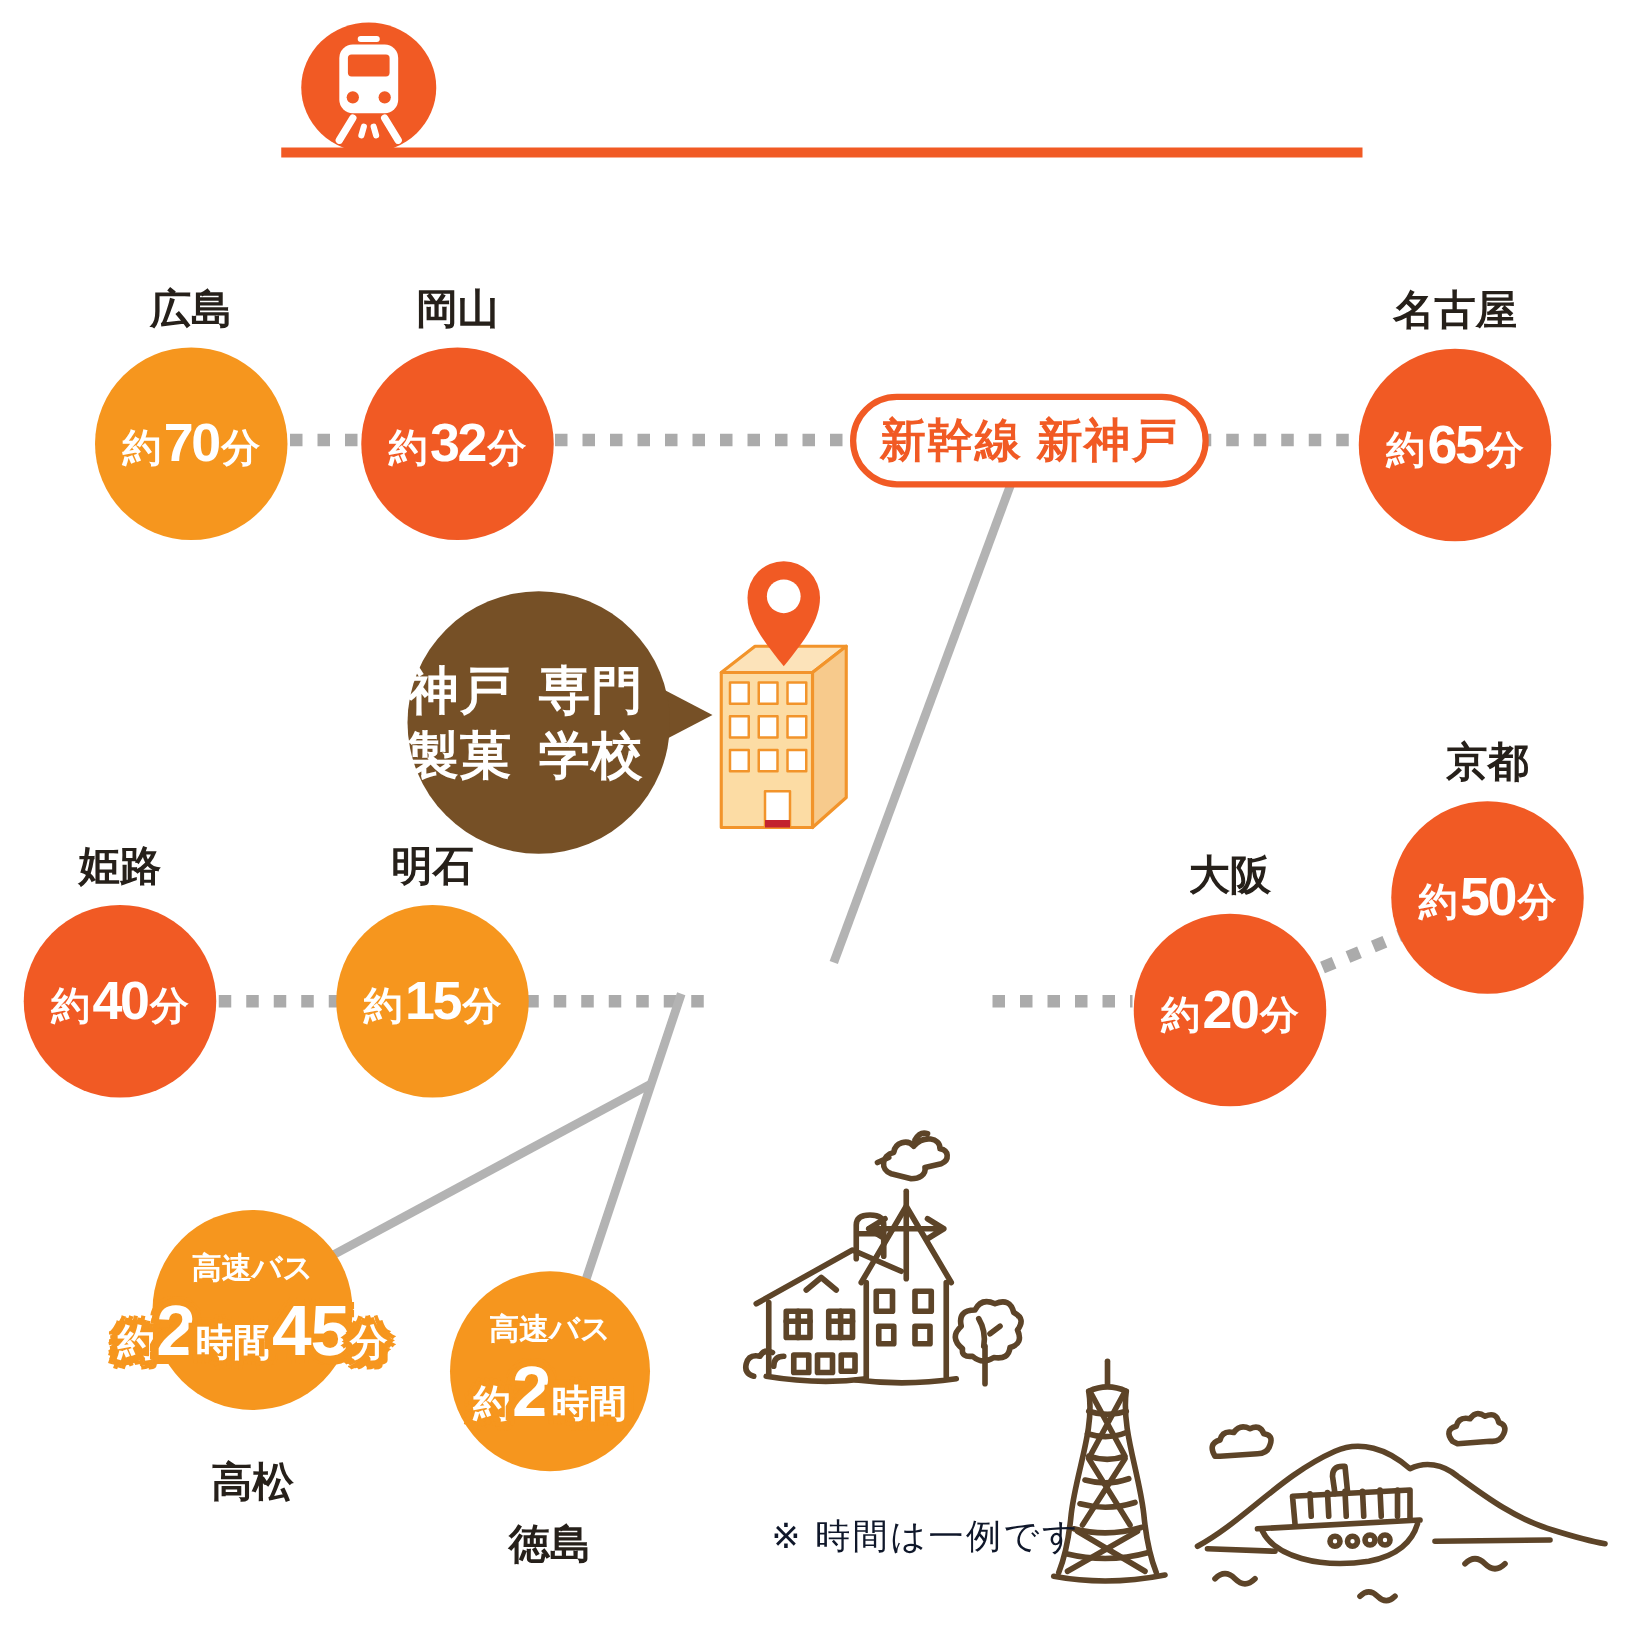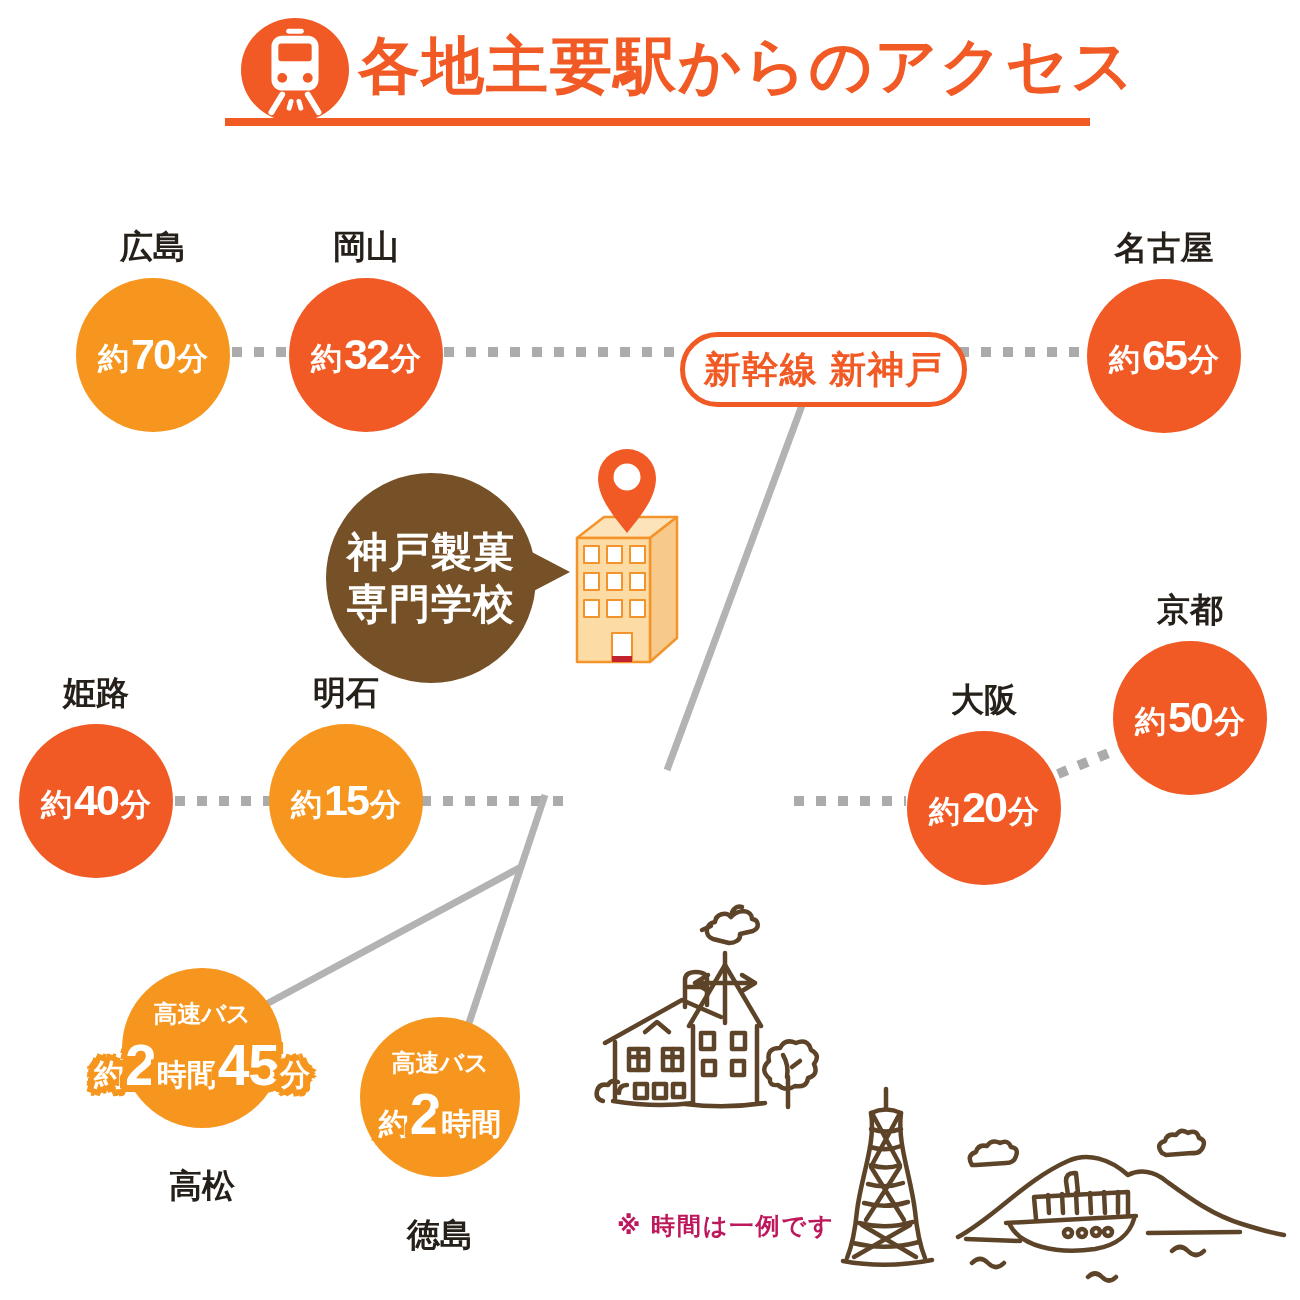--- a/index.html
+++ b/index.html
@@ -42,46 +42,45 @@
   .label-below{top:calc(100% + 8px);}
   
   .pill{
     position:absolute;z-index:4;background:#fff;border:5px solid #F15A24;border-radius:40px;
     display:flex;align-items:center;justify-content:center;
     color:#F15A24;font-weight:900;font-size:37px;white-space:nowrap;letter-spacing:1px;
   }
   
   .bubble{
     position:absolute;left:326px;top:473px;width:210px;height:210px;z-index:3;
-    background:#765026;border-radius:50%;display:flex;flex-direction:column;align-items:center;justify-content:center;
+    background:#765026;border-radius:50%;display:flex;flex-direction:row;align-items:center;justify-content:center;
     color:#fff;font-weight:900;font-size:41px;line-height:1.28;letter-spacing:1px;
   }
   .bubble-tail{position:absolute;left:524px;top:546px;z-index:2;}
   .art{position:absolute;z-index:2;}
   .sketch{stroke:#5D4428;stroke-width:4.5;fill:none;stroke-linecap:round;stroke-linejoin:round;}
-  .note{position:absolute;left:617px;top:1210px;font-size:24px;font-weight:700;color:#be185d;letter-spacing:2px;white-space:nowrap;z-index:3;}
+  .note{position:absolute;left:617px;top:1210px;font-size:28px;font-weight:400;color:#0f172a;letter-spacing:2px;white-space:nowrap;z-index:3;}
 </style>
 </head>
 <body>
 
 <div class="canvas">
 
   <div class="train-badge">
     <svg width="108" height="104" viewBox="0 0 108 106">
       <rect x="45" y="11" width="18" height="5" rx="2.5" fill="#fff"></rect>
       <rect x="30" y="18" width="48" height="56" rx="11" fill="#fff"></rect>
       <rect x="37" y="26" width="34" height="18" rx="3" fill="#F15A24"></rect>
       <circle cx="41" cy="61" r="5" fill="#F15A24"></circle>
       <circle cx="67" cy="61" r="5" fill="#F15A24"></circle>
       <path d="M41,78 L30,96" stroke="#fff" stroke-width="6" stroke-linecap="round"></path>
       <path d="M67,78 L78,96" stroke="#fff" stroke-width="6" stroke-linecap="round"></path>
       <path d="M50,85 L48,92 M58,85 L60,92" stroke="#fff" stroke-width="5" stroke-linecap="round"></path>
     </svg>
   </div>
-  <h1 class="page-title">各地主要駅からのアクセス</h1>
   <div class="title-underline"></div>
 
   <svg class="lines" width="1300" height="1300" viewBox="0 0 1300 1300">
     <path class="dotted" d="M232,352 L290,352"></path>
     <path class="dotted" d="M444,352 L676,352"></path>
     <path class="dotted" d="M959,352 L1086,352"></path>
     <path class="dotted" d="M175,801 L270,801"></path>
     <path class="dotted" d="M421,801 L566,801"></path>
     <path class="dotted" d="M794,801 L906,801"></path>
     <path class="dotted" d="M1058,774 L1121,748"></path>
@@ -176,21 +175,21 @@
   </svg>
 
   <svg class="bubble-tail" width="50" height="52" viewBox="0 0 50 52">
     <polygon points="0,2 46,26 0,50" fill="#765026"></polygon>
   </svg>
   <div class="bubble">
     <div>神戸製菓</div>
     <div>専門学校</div>
   </div>
 
-  <div class="pill" style="left:680px;top:332px;width:277px;height:65px;">
+  <div class="pill" style="left:680px;top:315px;width:277px;height:65px;">
     <span>新幹線 新神戸</span>
   </div>
 
   <div class="station" style="left:76px;top:278px;">
     <div class="station-label label-above">広島</div>
     <div class="circle c-orange" style="width:154px;height:154px;">
       <div class="time">
           <span class="t-sm">約</span>
           <span class="t-lg">70</span>
           <span class="t-sm">分</span>

